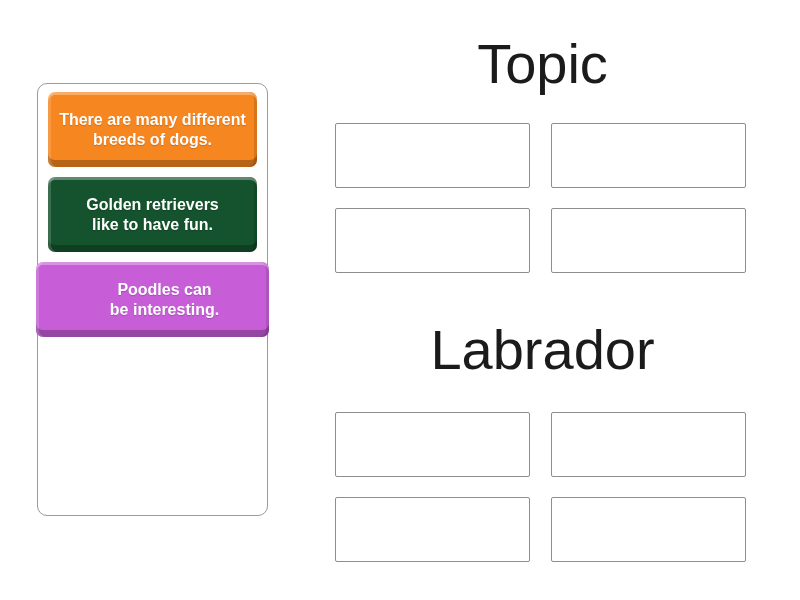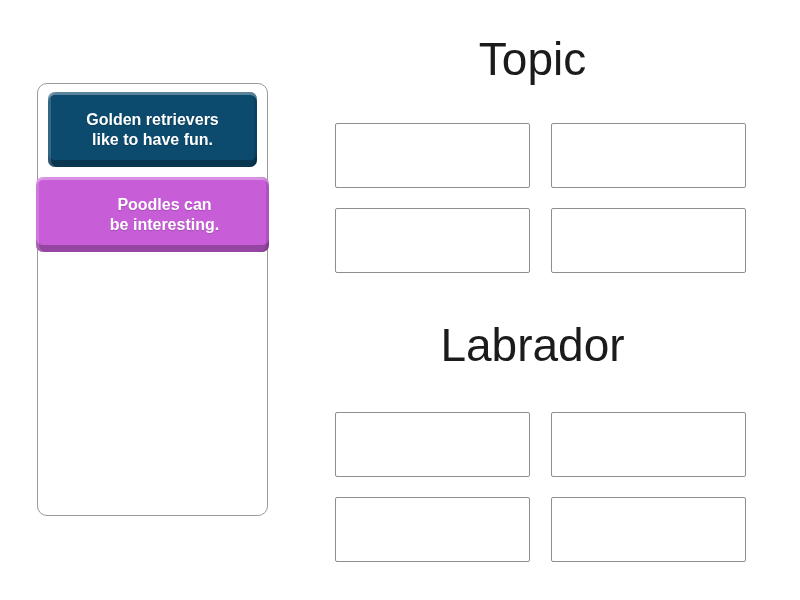--- a/index.html
+++ b/index.html
@@ -30,22 +30,22 @@
   }
   .card-label{
     color:#ffffff;font-weight:bold;font-size:16px;line-height:20px;
     text-align:center;max-width:190px;
     text-wrap:balance;
     text-shadow:0 1px 1px rgba(0,0,0,.18);
   }
 
   
   .group-title{
-    position:absolute;left:327px;width:411px;margin:0;
-    font-size:46px;font-weight:400;color:#1b1b1b;
+    position:absolute;left:337px;width:411px;margin:0;
+    font-size:56px;font-weight:400;color:#1b1b1b;
     text-align:center;line-height:1;letter-spacing:0;
   }
   #title-topic{top:36px;}
   #title-details{top:322px;}
 
   
   .slot-grid{
     position:absolute;left:335px;
     display:grid;grid-template-columns:195px 195px;
     column-gap:21px;row-gap:20px;
@@ -57,21 +57,24 @@
     border:1px solid #8e8e8e;border-radius:2px;
     background:#ffffff;
   }
 </style>
 </head>
 <body>
 
 <div>
 
   <div class="tray">
-      <div class="card" style="background: #0c4a6e;">
+      <div class="card" style="background: rgb(246, 134, 31);">
+        <span class="card-label">There are many different breeds of dogs.</span>
+      </div>
+      <div class="card" style="background: #14532d;">
         <span class="card-label">Golden retrievers like to have fun.</span>
       </div>
       <div class="card" style="background: rgb(199, 94, 216); padding-left: 24px;">
         <span class="card-label">Poodles can be interesting.</span>
       </div>
     </div>
 
   <h1 class="group-title" id="title-topic">Topic</h1>
 
   <div class="slot-grid" id="grid-topic">

